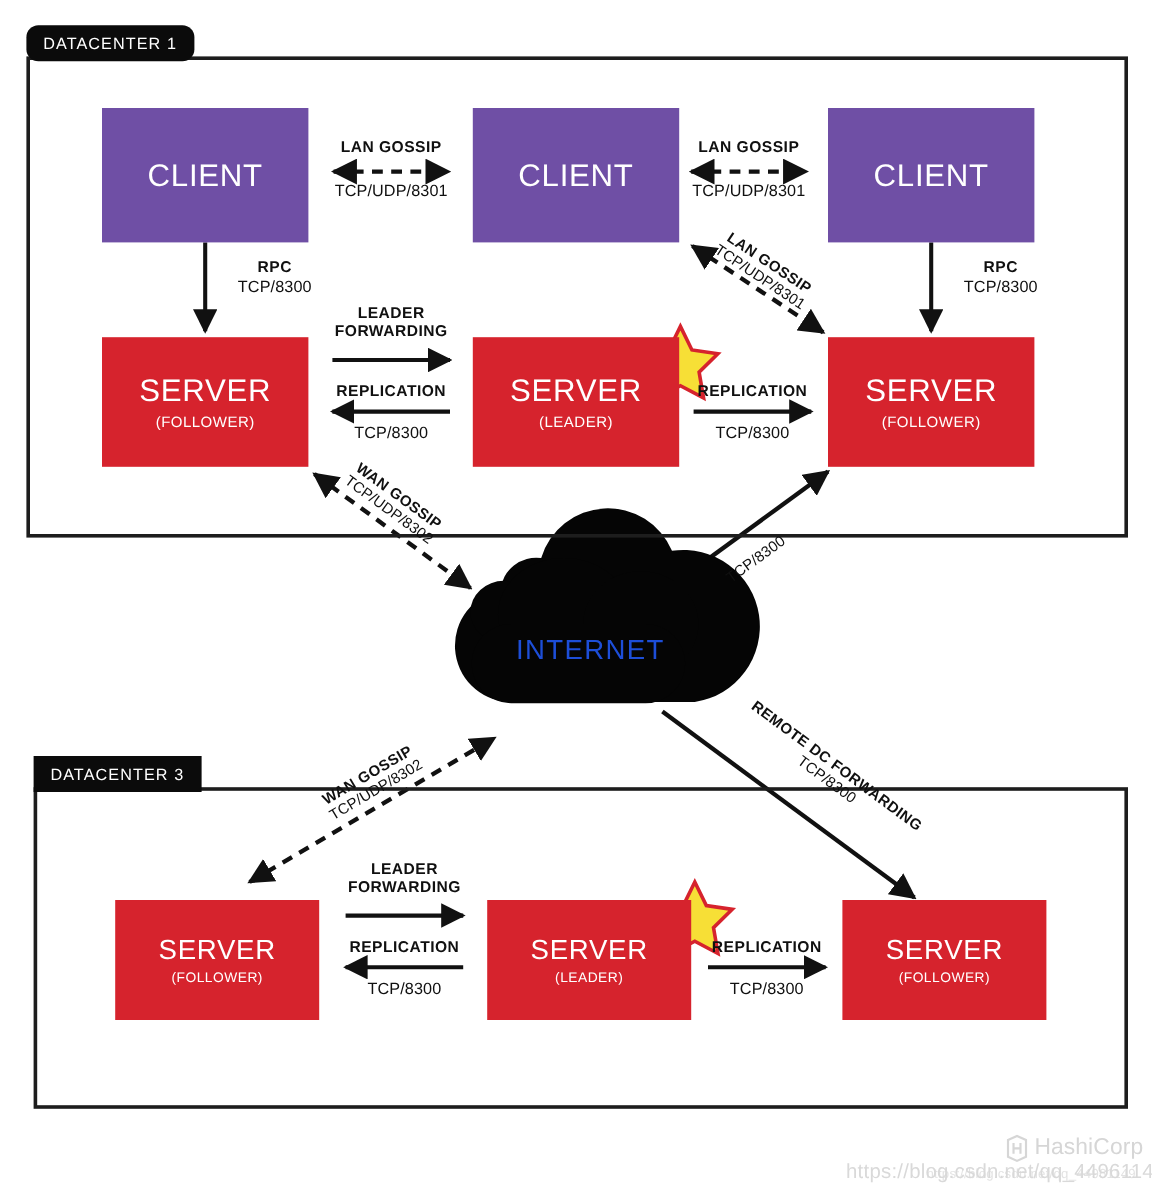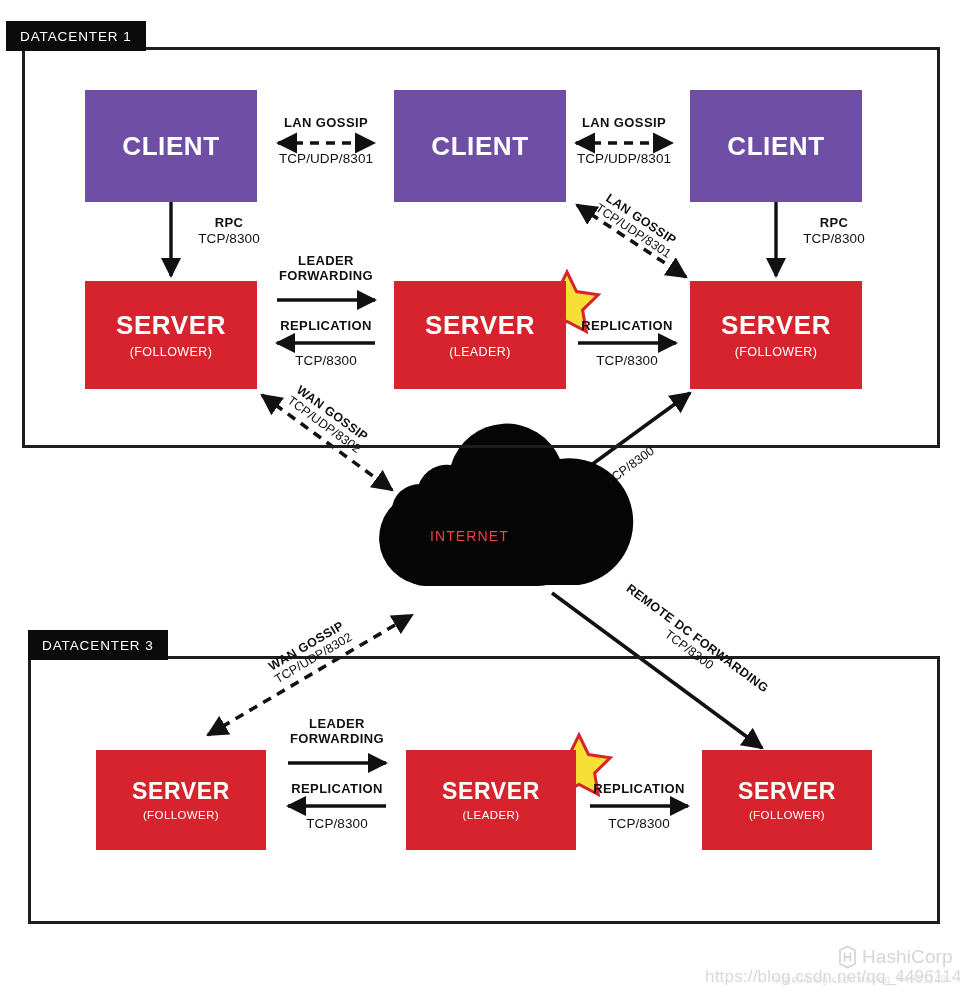--- a/index.html
+++ b/index.html
@@ -10,35 +10,35 @@
 
   
   .dc-frame{position:absolute;border:3px solid #1d1d1d;background:transparent;box-sizing:border-box;}
   .dc-tab{position:absolute;background:#0b0b0b;color:#ffffff;
           font-size:13.5px;letter-spacing:.9px;font-weight:400;
           display:flex;align-items:center;padding:0 14px;height:30px;white-space:nowrap;}
 
   
   .node{position:absolute;box-sizing:border-box;display:flex;flex-direction:column;
         align-items:center;justify-content:center;color:#fff;}
-  .node .t1{font-size:26px;letter-spacing:.6px;line-height:1;font-weight:700;}
+  .node .t1{font-size:26px;letter-spacing:.6px;line-height:1;font-weight:400;}
   .node .t2{font-size:12.5px;letter-spacing:.4px;margin-top:7px;font-weight:400;}
   .node.small .t1{font-size:23px;}
   .node.small .t2{font-size:11.5px;margin-top:6px;}
 
   
   .lbl{position:absolute;text-align:center;white-space:nowrap;color:#101010;}
   .lbl .cap{font-size:13px;font-weight:700;letter-spacing:.4px;line-height:1.15;}
   .lbl .port{font-size:13.5px;font-weight:400;letter-spacing:.1px;line-height:1.15;}
   .lbl.rot{transform-origin:center center;}
   .lbl .cap.sm{font-size:12.5px;}
   .lbl .port.sm{font-size:12.5px;}
 
   
-  .cloud-label{position:absolute;color:#ef4444;font-size:14px;letter-spacing:1.1px;
+  .cloud-label{position:absolute;color:#1d4ed8;font-size:23px;letter-spacing:1.1px;
                white-space:nowrap;}
 
   
   .wm{position:absolute;color:#d9d9d9;white-space:nowrap;}
   .wm.u1{font-size:17px;letter-spacing:.2px;}
   .wm.u2{font-size:11px;letter-spacing:.2px;}
   .hc{position:absolute;display:flex;align-items:center;gap:5px;color:#d6d6d6;}
   .hc .hctext{font-size:19px;letter-spacing:.1px;}
 
   svg{overflow:visible;}
@@ -127,21 +127,21 @@
 
     <g>
       <path d="M567,272 l9.6,19.6 21.6,3.2 -15.6,15.3 3.7,21.5 -19.3,-10.2 -19.3,10.2 3.7,-21.5 -15.6,-15.3 21.6,-3.2 z" fill="#f7df36" stroke="#d6232d" stroke-width="3"></path>
     </g>
     <g>
       <path d="M579,735 l9.6,19.6 21.6,3.2 -15.6,15.3 3.7,21.5 -19.3,-10.2 -19.3,10.2 3.7,-21.5 -15.6,-15.3 21.6,-3.2 z" fill="#f7df36" stroke="#d6232d" stroke-width="3"></path>
     </g>
   </svg>
 
   <div class="dc-frame" style="left:22px;top:47px;width:918px;height:401px;"></div>
-  <div class="dc-tab" style="left:6px;top:21px;">
+  <div class="dc-tab" style="left:22px;top:21px;border-radius:10px;">
     <span>DATACENTER 1</span>
   </div>
 
   <div class="node" style="left:85px;top:90px;width:172px;height:112px;background:#6f4fa5;">
     <span class="t1">CLIENT</span>
   </div>
   <div class="node" style="left:394px;top:90px;width:172px;height:112px;background:#6f4fa5;">
     <span class="t1">CLIENT</span>
   </div>
   <div class="node" style="left:690px;top:90px;width:172px;height:112px;background:#6f4fa5;">

